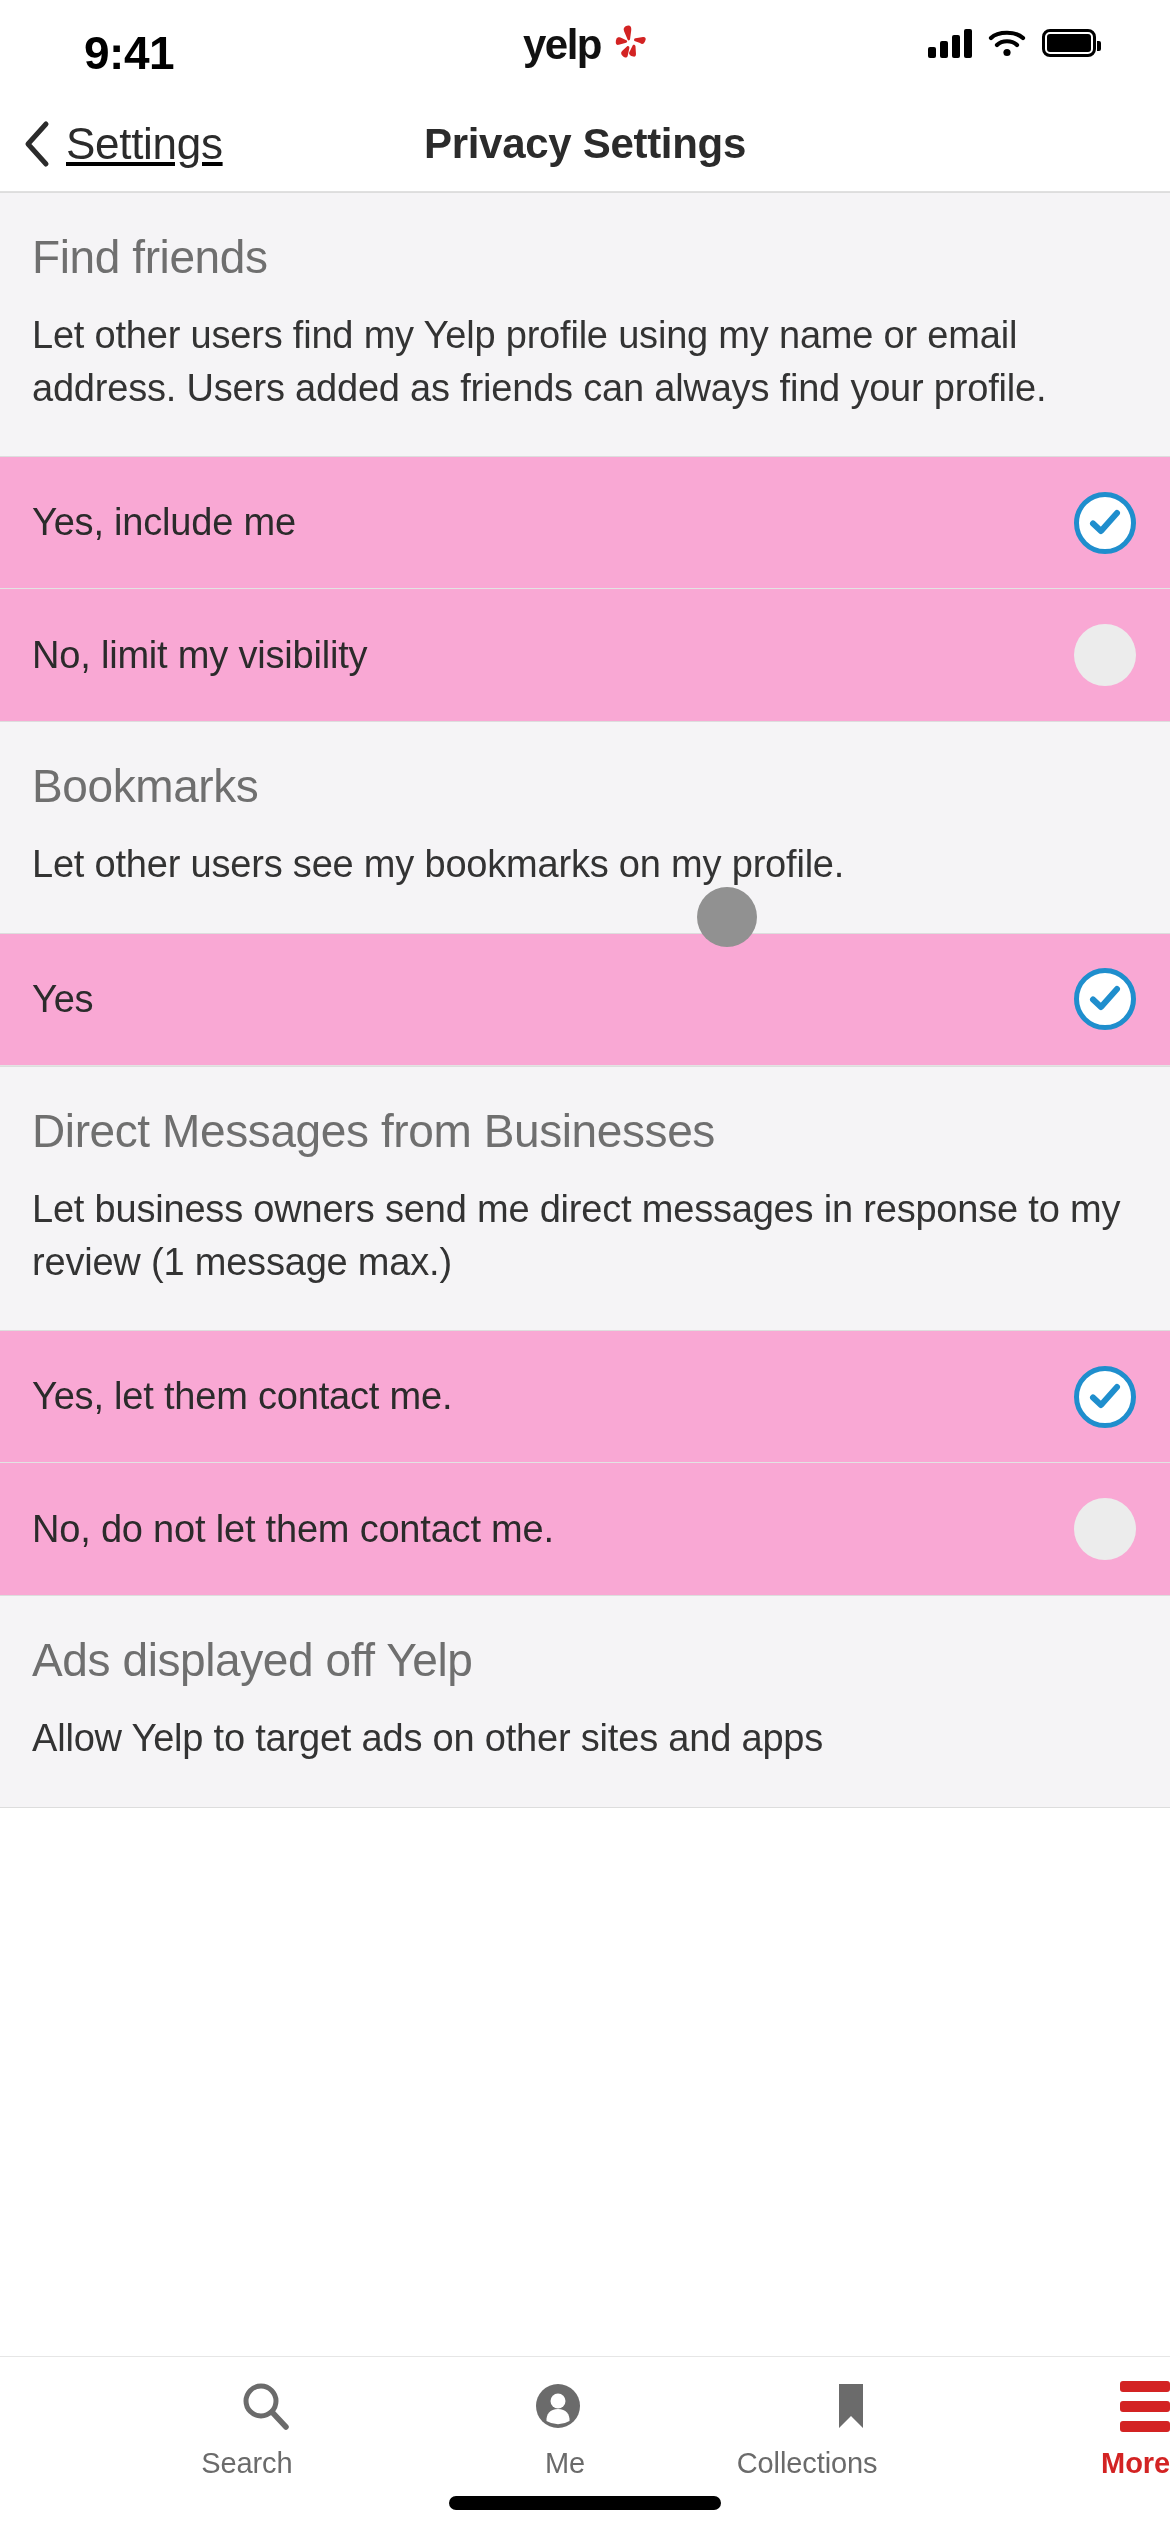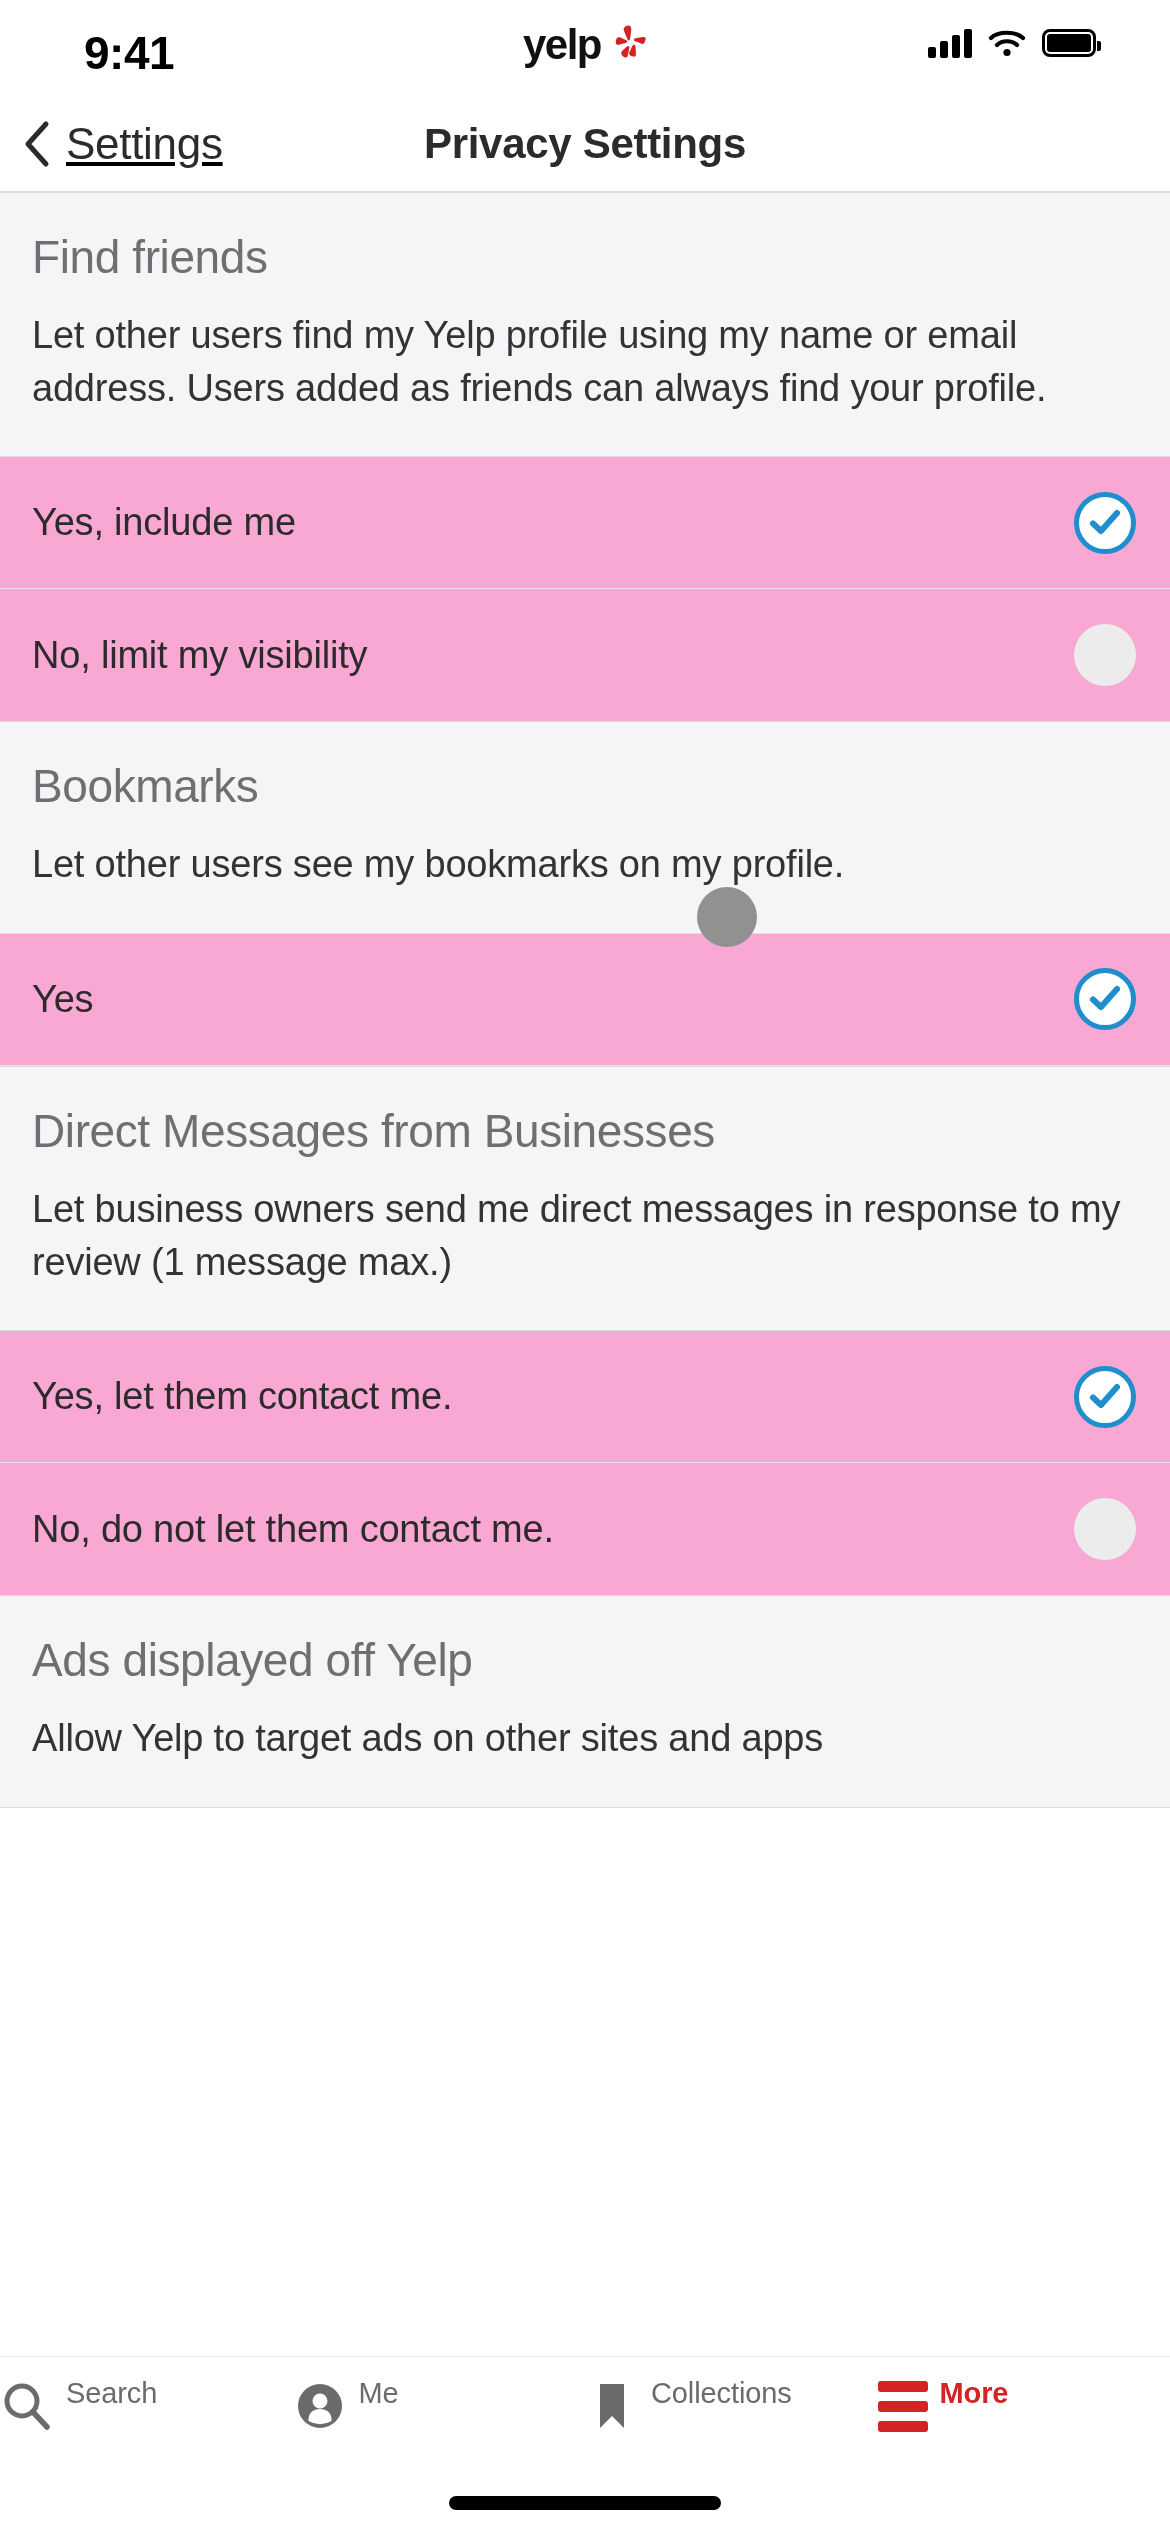--- a/index.html
+++ b/index.html
@@ -205,21 +205,22 @@
     background: #ffffff;
     border-top: 1px solid #e6e6e6;
     display: flex;
     align-items: flex-start;
     padding-top: 20px;
     z-index: 40;
   }
   .tab {
     flex: 1;
     display: flex;
-    align-items: flex-start;
+    flex-direction: column;
+    align-items: flex-end;
     gap: 12px;
     cursor: pointer;
   }
   .tab-icon { height: 58px; display: flex; align-items: center; justify-content: center; }
   .tab-label {
     font-size: 29px;
     color: #6b6b6b;
     letter-spacing: -0.1px;
   }
   .tab.active .tab-label { color: #d32323; font-weight: 700; }

